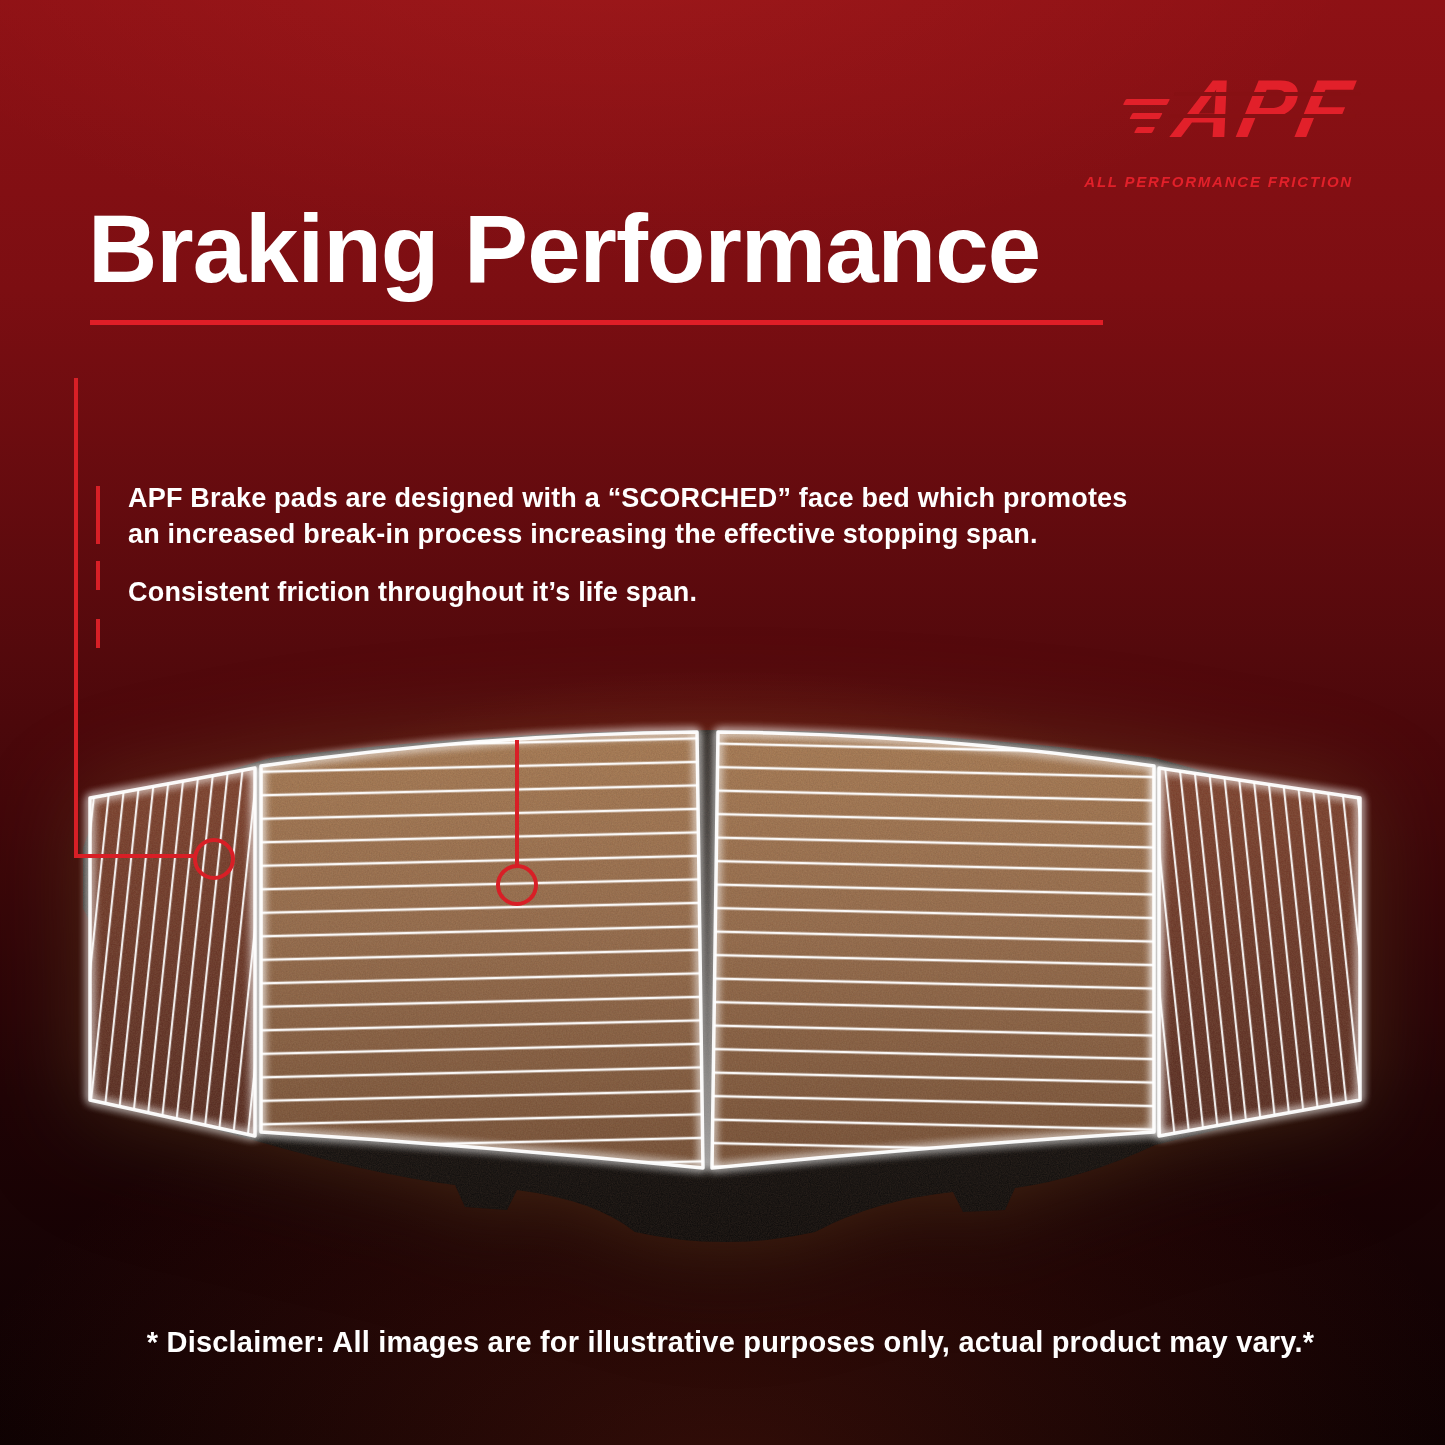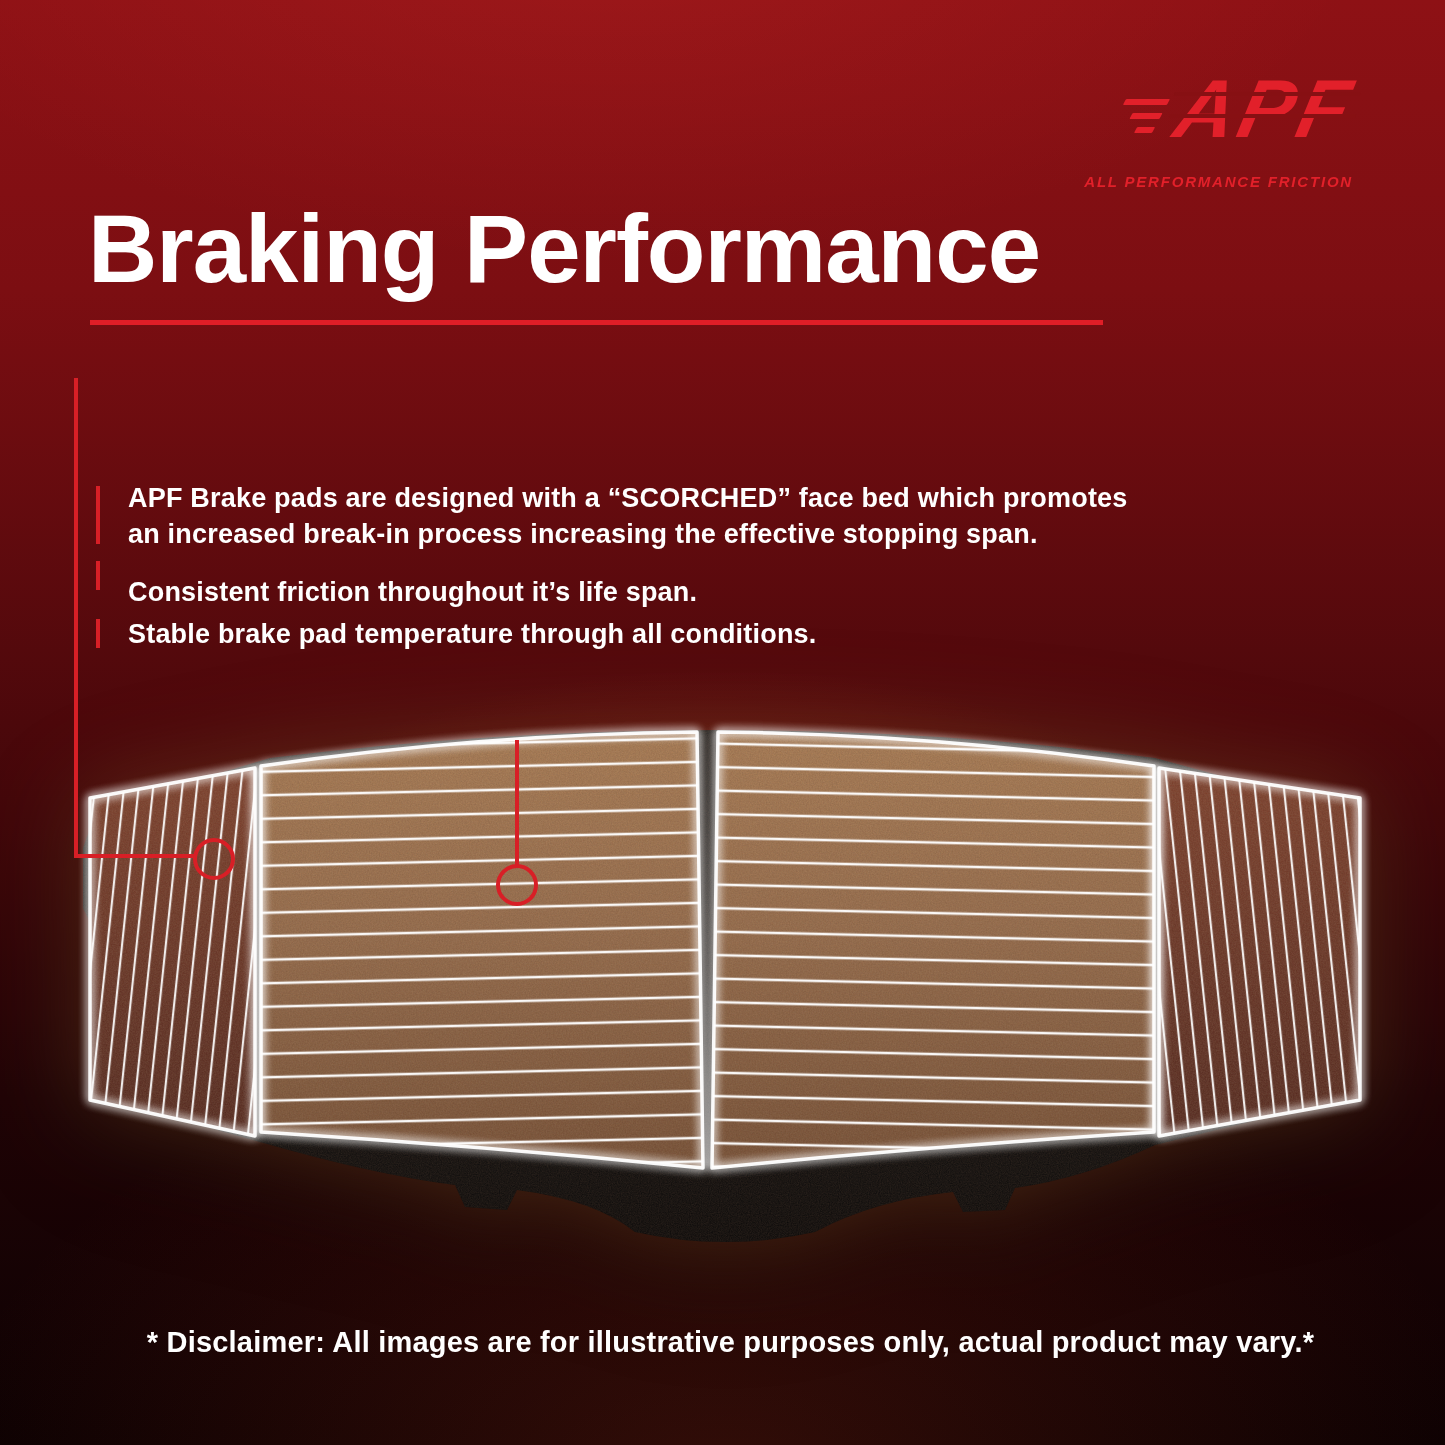--- a/index.html
+++ b/index.html
@@ -98,23 +98,20 @@
 
   <div class="title">Braking Performance</div>
   <div class="title-rule"></div>
 
   <div class="bullet" id="b2">
     <div>APF Brake pads are designed with a “SCORCHED” face bed which promotes</div>
     <div>an increased break-in process increasing the effective stopping span.</div>
   </div>
   <div class="bullet" id="b3">
     <div>Consistent friction throughout it’s life span.</div>
-  </div>
-  <div class="bullet" id="b4">
-    <div>Stable brake pad temperature through all conditions.</div>
   </div>
 
   <div class="callout v1"></div>
   <div class="callout h1"></div>
   <div class="ring c1"></div>
   <div class="callout t2"></div>
   <div class="callout t3"></div>
   <div class="callout t4"></div>
   <div class="callout v2"></div>
   <div class="ring c2"></div>

